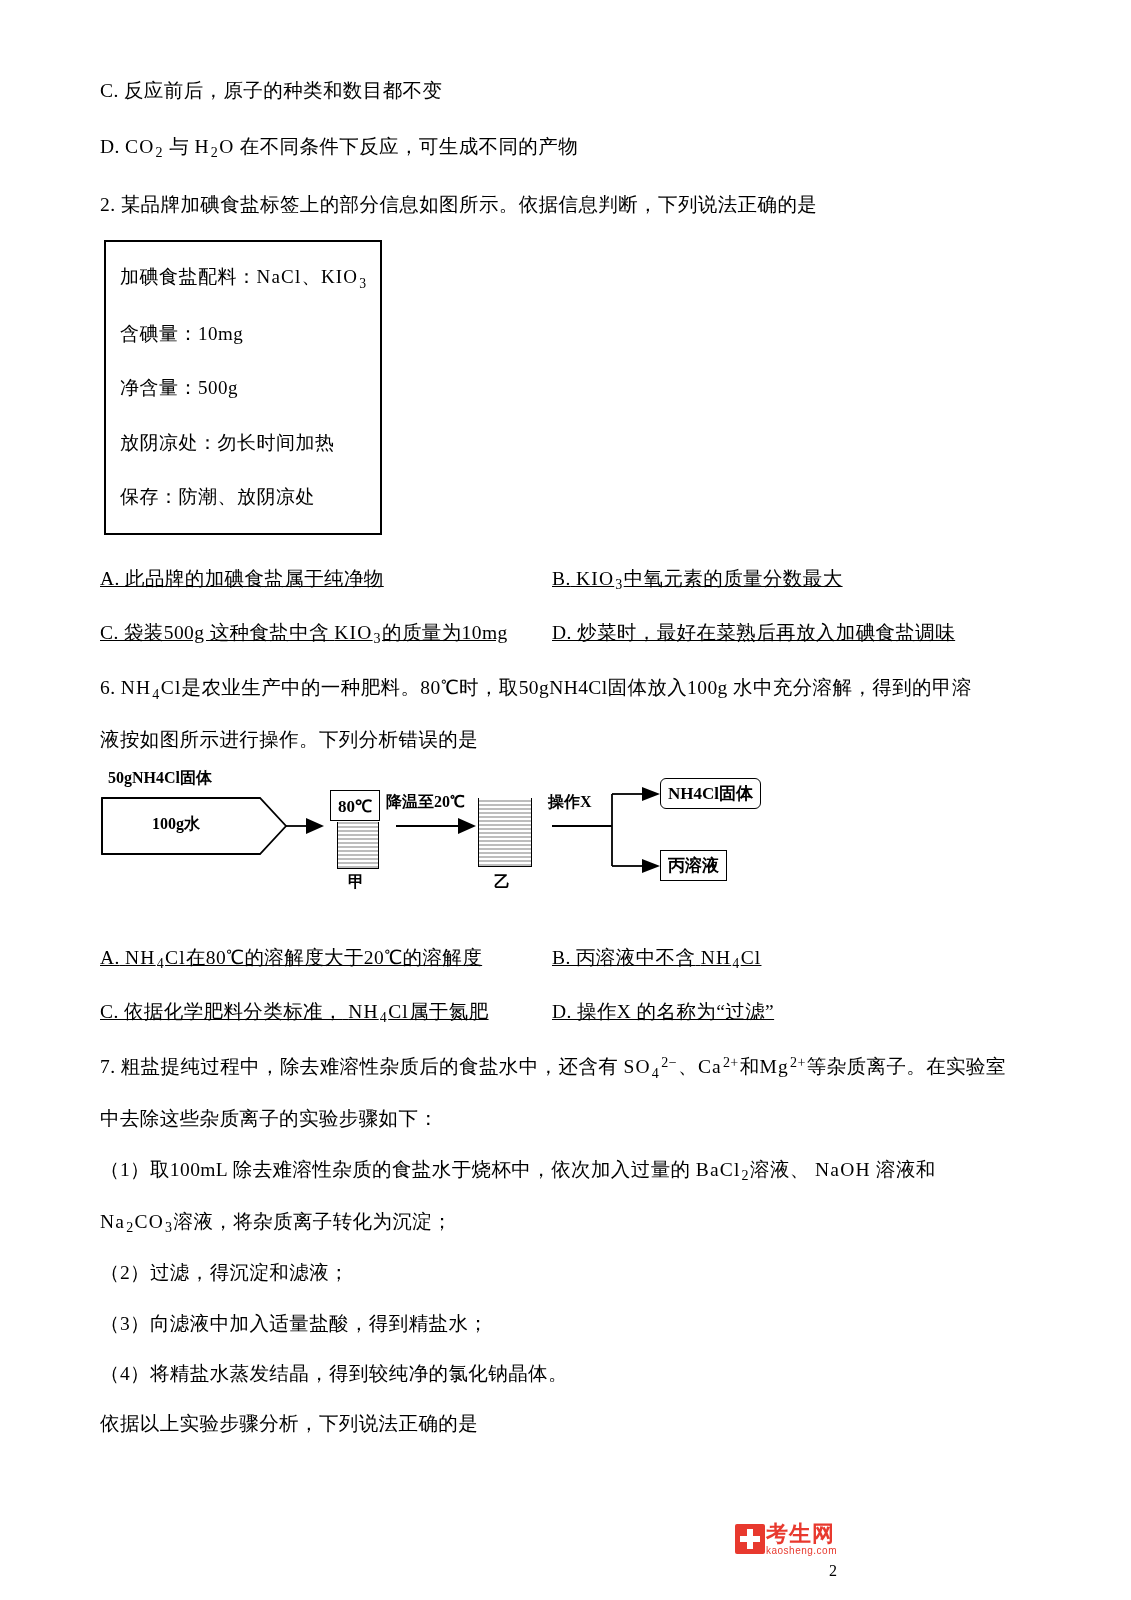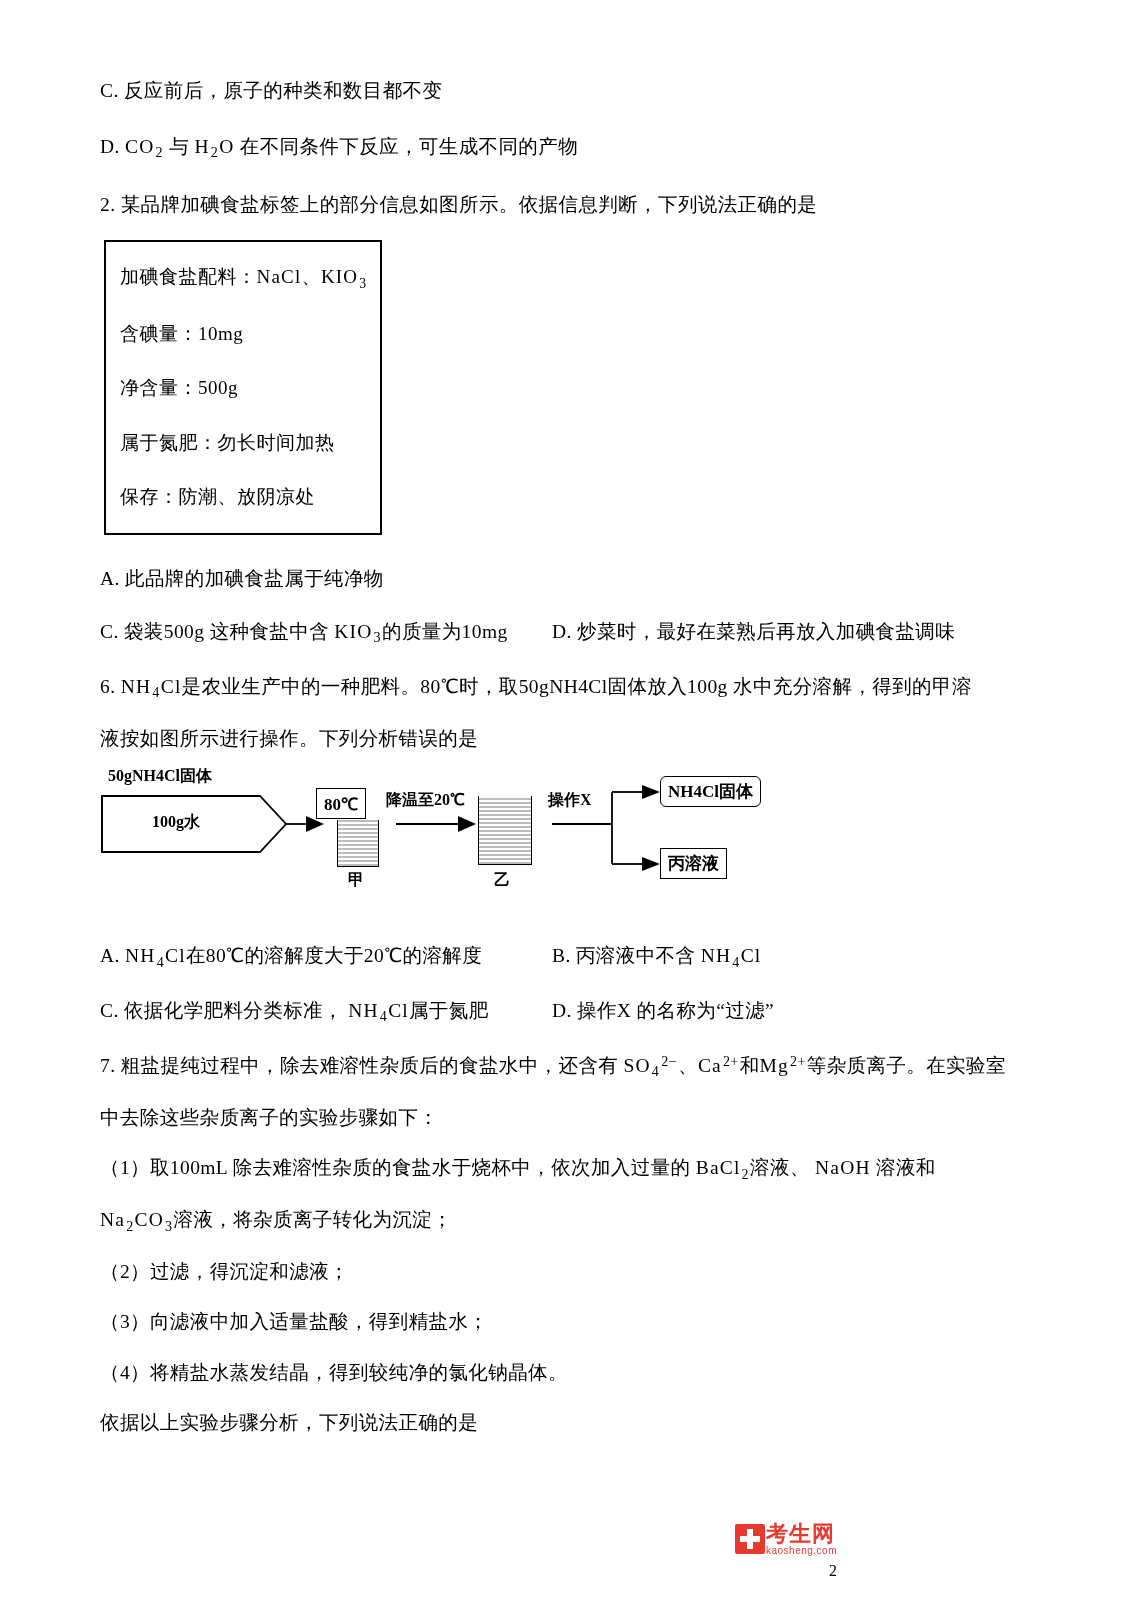--- a/index.html
+++ b/index.html
@@ -34,20 +34,21 @@
     letter-spacing: 0.4px;
   }
   .line.tight {
     margin-bottom: 20px;
   }
   .opt-row {
     display: flex;
     font-size: 19.5px;
     margin: 4px 0 26px 0;
     letter-spacing: 0.4px;
+    text-decoration: underline;
   }
   .opt-a { width: 452px; flex: 0 0 452px; }
   .opt-b { flex: 1; }
   sub {
     font-size: 0.72em;
     vertical-align: -0.3em;
     padding: 0 1px;
   }
   sup {
     font-size: 0.72em;
@@ -181,26 +182,30 @@
     </p>
 
     <p class="line tight">2. 某品牌加碘食盐标签上的部分信息如图所示。依据信息判断，下列说法正确的是</p>
 
     <div class="label-box">
       <div class="label-line">
         <span>加碘食盐配料：</span><span class="mono">NaCl</span><span>、</span><span class="mono">KIO</span><sub>3</sub>
       </div>
       <div class="label-line">含碘量：10mg</div>
       <div class="label-line">净含量：500g</div>
-      <div class="label-line">属于氮肥：勿长时间加热</div>
+      <div class="label-line">放阴凉处：勿长时间加热</div>
       <div class="label-line">保存：防潮、放阴凉处</div>
     </div>
 
     <div class="opt-row">
       <div class="opt-a">A. 此品牌的加碘食盐属于纯净物</div>
+      <div class="opt-b">
+        <span>B.</span>
+        <span class="mono">KIO</span><sub>3</sub><span>中氧元素的质量分数最大</span>
+      </div>
     </div>
 
     <div class="opt-row">
       <div class="opt-a">
         <span>C. 袋装500g 这种食盐中含</span>
         <span class="mono">KIO</span><sub>3</sub><span>的质量为10mg</span>
       </div>
       <div class="opt-b">D. 炒菜时，最好在菜熟后再放入加碘食盐调味</div>
     </div>
 
@@ -229,21 +234,21 @@
         <line x1="512" y1="18" x2="542" y2="18" stroke="#000" stroke-width="1.8"></line>
         <polygon points="542,11 560,18 542,25" fill="#000"></polygon>
 
         <line x1="512" y1="90" x2="542" y2="90" stroke="#000" stroke-width="1.8"></line>
         <polygon points="542,83 560,90 542,97" fill="#000"></polygon>
       </svg>
 
       <div class="flow-text" style="left:8px; top:-8px;">50gNH4Cl固体</div>
       <div class="flow-text" style="left:52px; top:38px;">100g水</div>
 
-      <div class="box-lined" style="left:216px; top:14px;">80℃</div>
+      <div class="box-lined" style="left:230px; top:14px;">80℃</div>
       <div class="beaker beaker-small" style="left:237px; top:46px;"></div>
       <div class="flow-text" style="left:248px; top:96px;">甲</div>
 
       <div class="flow-text" style="left:286px; top:16px;">降温至20℃</div>
 
       <div class="beaker" style="left:378px; top:22px; width:52px; height:68px;"></div>
       <div class="flow-text" style="left:394px; top:96px;">乙</div>
 
       <div class="flow-text" style="left:448px; top:16px;">操作X</div>
 

